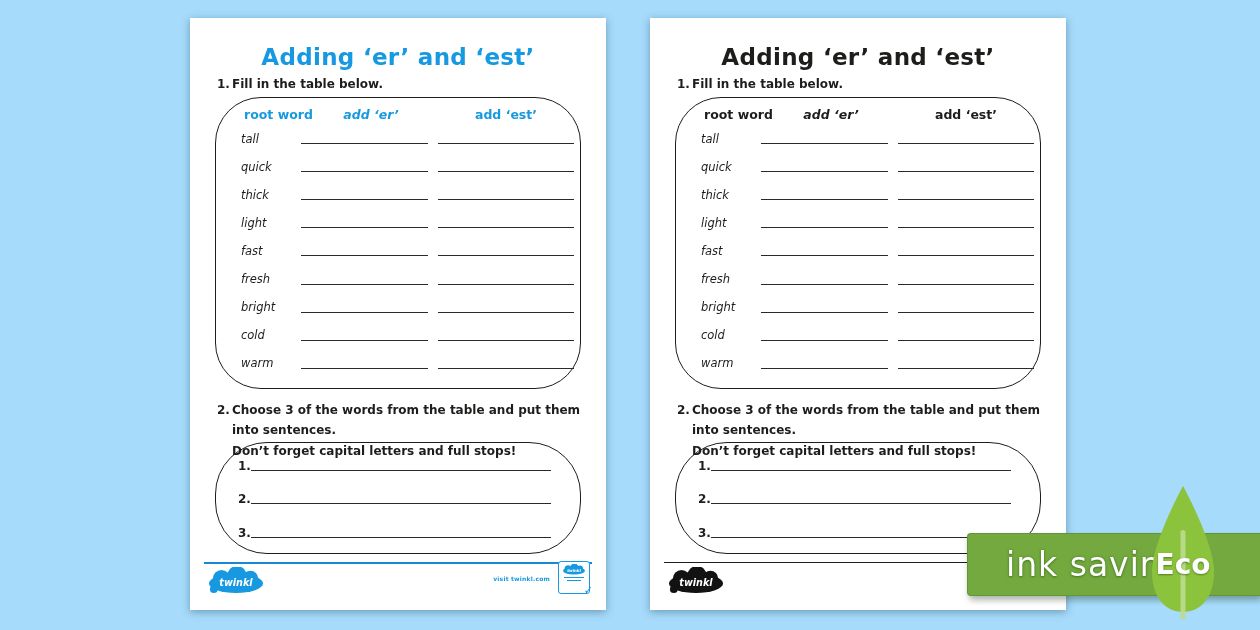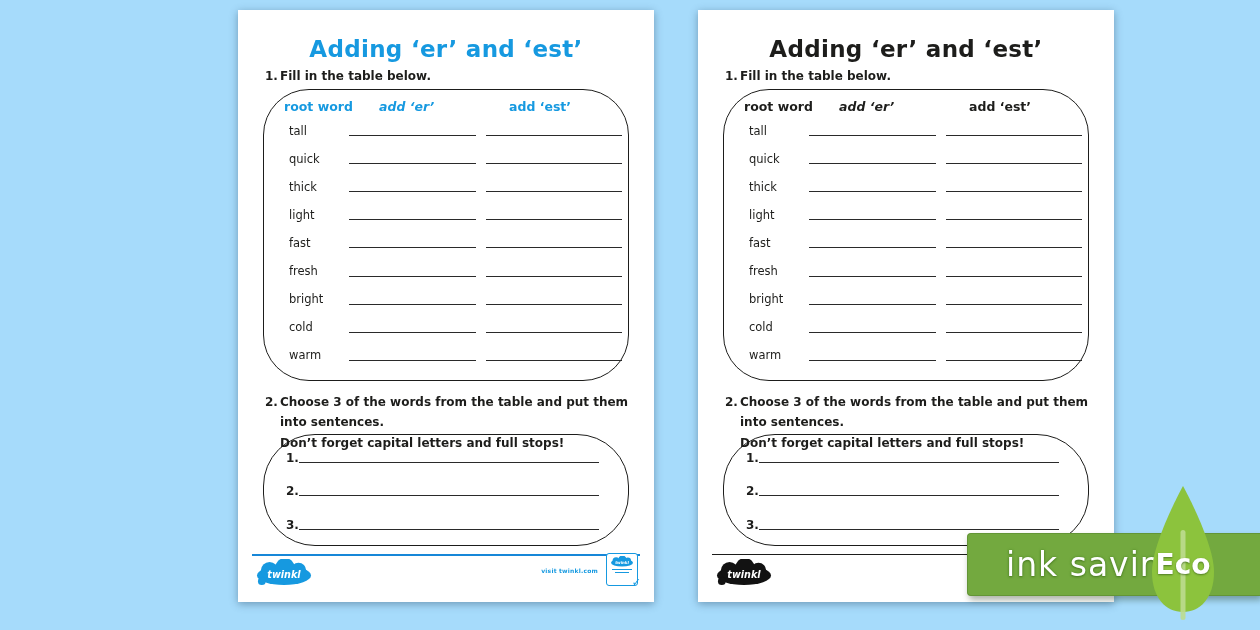--- a/index.html
+++ b/index.html
@@ -8,23 +8,22 @@
   }
   *{box-sizing:border-box;}
   html,body{margin:0;padding:0;}
   body{
     width:1260px;height:630px;overflow:hidden;position:relative;
     background:var(--bg);
     font-family:"DejaVu Sans","Liberation Sans",sans-serif;
     color:var(--ink);
   }
   .page{
-    position:absolute;top:10px;width:416px;height:592px;background:#fff;
+    position:absolute;top:18px;width:416px;height:592px;background:#fff;
     box-shadow:0 2px 8px rgba(40,70,100,.45);
-    margin-left:48px;
   }
   .page.left{left:190px;}
   .page.right{left:650px;}
 
   .ws-title{
     position:absolute;top:26px;left:0;right:0;text-align:center;
     font-size:23px;font-weight:bold;letter-spacing:.3px;
   }
   .left .ws-title{color:var(--blue);}
   .right .ws-title{color:var(--ink);}
@@ -33,26 +32,26 @@
   .instr .num{width:15px;flex:0 0 15px;}
   .instr1{top:56px;}
   .instr2{top:382px;}
 
   .tbox{
     position:absolute;left:25px;top:79px;width:366px;height:292px;
     border:1.6px solid var(--ink);border-radius:46px;
   }
   .thead{position:absolute;top:9px;left:0;right:0;height:18px;font-size:12.5px;font-weight:bold;}
   .left .thead{color:var(--blue);}
-  .th{position:absolute;}
+  .th{position:absolute;text-align:center;}
   .th.c1{left:20px;width:85px;}
   .th.c2{left:115px;width:80px;font-style:italic;}
   .th.c3{left:245px;width:90px;}
 
-  .rows{position:absolute;top:19px;left:0;right:0;}
+  .rows{position:absolute;top:19px;left:0;right:0;font-style:italic;}
   .trow{height:28.1px;display:flex;align-items:flex-end;}
   .rlabel{margin-left:25px;width:60px;font-size:11.5px;line-height:1;}
   .line{display:block;height:0;border-bottom:1.6px solid var(--line);}
   .l1{width:127px;margin-bottom:1px;}
   .l2{width:136px;margin-left:10px;margin-bottom:1px;}
 
   .sbox{
     position:absolute;left:25px;top:424px;width:366px;height:112px;
     border:1.6px solid var(--ink);border-radius:52px;
   }

